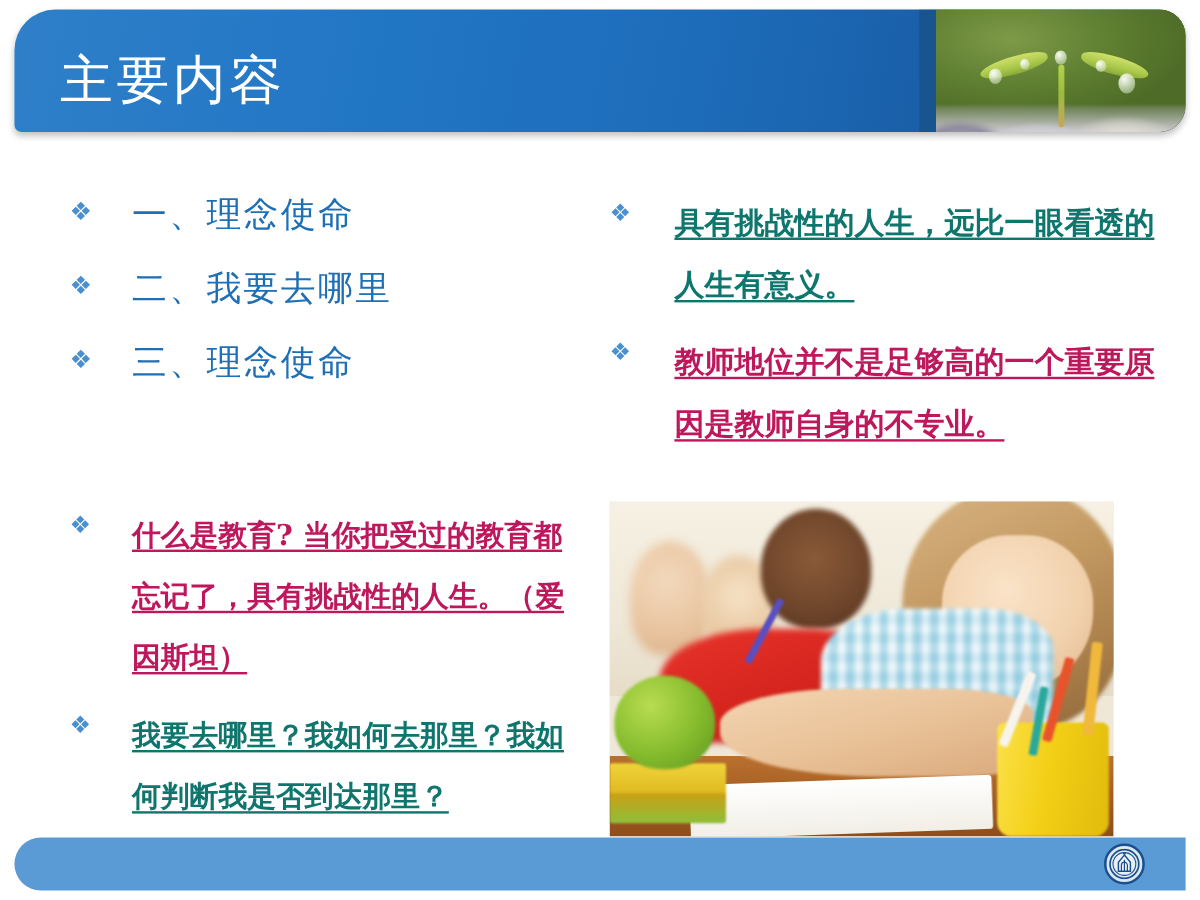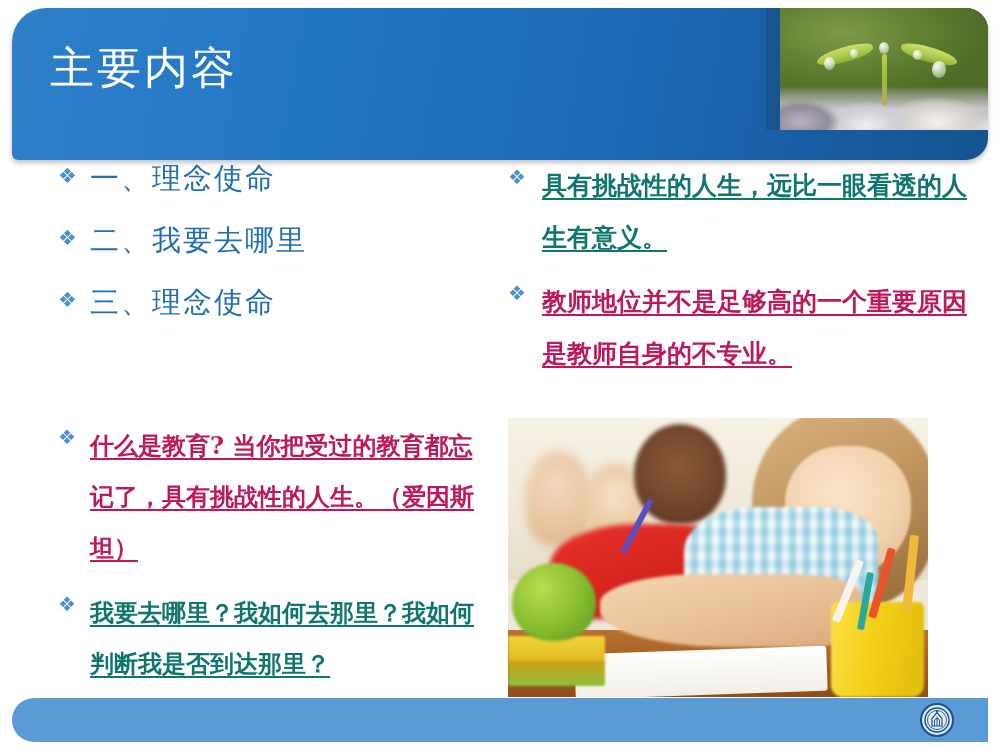--- a/index.html
+++ b/index.html
@@ -21,21 +21,21 @@
     inset: 0;
     background: #ffffff;
   }
 
   
   .header {
     position: absolute;
     left: 12px;
     top: 8px;
     width: 976px;
-    height: 152px;
+    height: 102px;
     border-radius: 34px 22px 22px 6px;
     overflow: hidden;
     background: linear-gradient(100deg, #2f7fc9 0%, #2176c4 32%, #1d6cba 58%, #1a5fa8 78%, #14538f 100%);
     box-shadow: 0 3px 5px rgba(120,120,120,0.45);
   }
   .header-title {
     position: absolute;
     left: 38px;
     top: 30px;
     font-size: 44px;
@@ -125,20 +125,21 @@
   .bullet-mark {
     flex: 0 0 auto;
     color: #4a90d0;
     font-size: 22px;
     line-height: 1;
     padding-top: 6px;
     width: 30px;
   }
   .bullet-text {
     flex: 1 1 auto;
+    margin-left: 20px;
   }
 
   
   #agenda {
     left: 58px;
     top: 158px;
     width: 390px;
   }
   #agenda .bullet { margin-bottom: 22px; }
   #agenda .bullet-mark { font-size: 21px; padding-top: 8px; width: 32px; }

